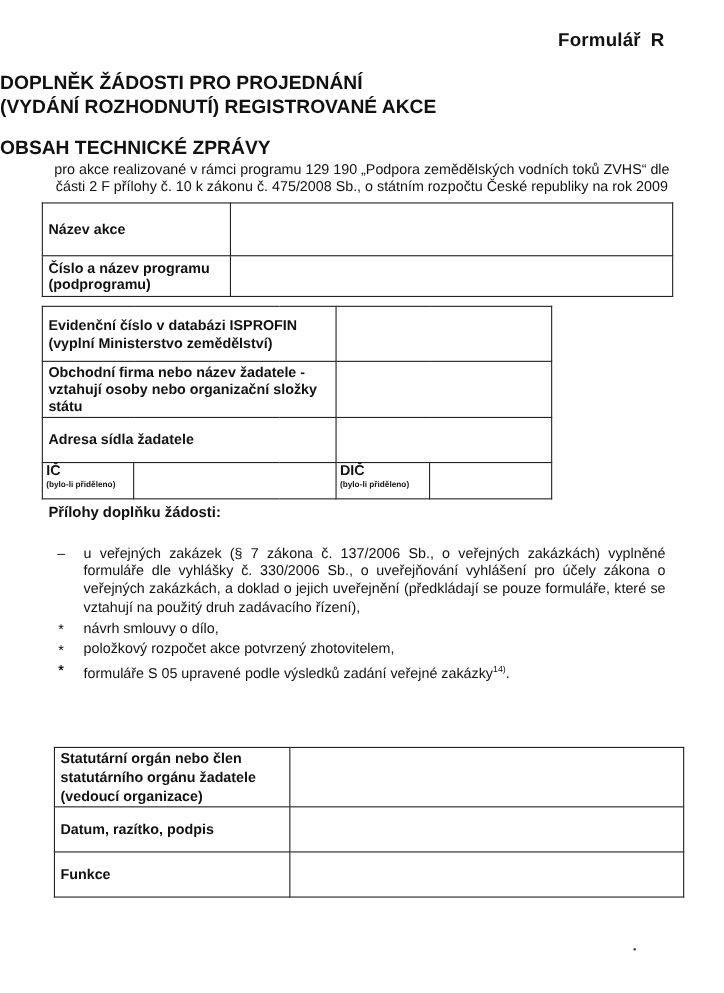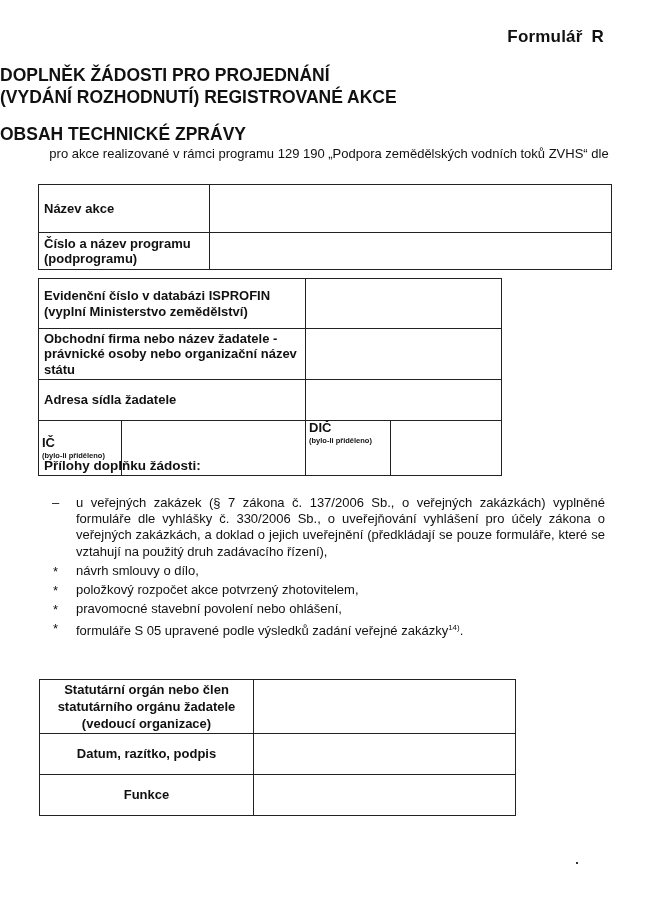--- a/index.html
+++ b/index.html
@@ -25,20 +25,21 @@
 </head>
 <body>
 
 <div class="abs form-label">Formulář  R</div>
 
 <div class="abs title" style="top:65px;">DOPLNĚK ŽÁDOSTI PRO PROJEDNÁNÍ</div>
 <div class="abs title" style="top:87px;">(VYDÁNÍ ROZHODNUTÍ) REGISTROVANÉ AKCE</div>
 <div class="abs title" style="top:124px;">OBSAH TECHNICKÉ ZPRÁVY</div>
 <div class="abs subtitle" style="top:146px;">
   <div>pro akce realizované v rámci programu 129 190 „Podpora zemědělských vodních toků ZVHS“ dle</div>
+  <div>části 2 F přílohy č. 10 k zákonu č. 475/2008 Sb., o státním rozpočtu České republiky na rok 2009</div>
 </div>
 
 <table class="form" style="left:38px; top:184px; width:574px;">
   <colgroup>
       <col style="width:171px">
       <col>
     </colgroup>
   <tbody>
       <tr style="height:48px;">
     <td>Název akce</td>
@@ -58,29 +59,29 @@
       <col style="width:52px">
       <col style="width:85px">
       <col>
     </colgroup>
   <tbody>
       <tr style="height:50px;">
     <td colspan="3">Evidenční číslo v databázi ISPROFIN (vyplní Ministerstvo zemědělství)</td>
     <td colspan="2" class="val"></td>
   </tr>
   <tr style="height:51px;">
-    <td colspan="3">Obchodní firma nebo název žadatele - právnické osoby nebo organizační název státu</td>
+    <td colspan="3">Obchodní firma nebo název žadatele - vztahují osoby nebo organizační složky státu</td>
     <td colspan="2" class="val"></td>
   </tr>
   <tr style="height:41px;">
     <td colspan="3">Adresa sídla žadatele</td>
     <td colspan="2" class="val"></td>
   </tr>
   <tr style="height:33px;">
-    <td style="padding:15px 3px; vertical-align:top;">
+    <td style="padding:0 3px; vertical-align:top;">
       <span class="big">IČ</span>
       <span class="small">(bylo-li přiděleno)</span>
     </td>
     <td colspan="2" class="val"></td>
     <td style="padding:0 3px; vertical-align:top;">
       <span class="big">DIČ</span>
       <span class="small">(bylo-li přiděleno)</span>
     </td>
     <td class="val"></td>
   </tr>
@@ -96,29 +97,28 @@
   <div class="att-item star" style="margin-top:3px;">
     <span class="marker">*</span>
     <span>návrh smlouvy o dílo,</span>
   </div>
   <div class="att-item star" style="margin-top:3px;">
     <span class="marker">*</span>
     <span>položkový rozpočet akce potvrzený zhotovitelem,</span>
   </div>
   <div class="att-item star" style="margin-top:3px;">
     <span class="marker">*</span>
-    <span>pravomocné stavební povolení nebo ohlášení,</span>
   </div>
   <div class="att-item star" style="margin-top:3px;">
     <span class="marker">*</span>
     <span> formuláře S 05 upravené podle výsledků zadání veřejné zakázky</span><sup>14)</sup><span>.</span>
   </div>
 </div>
 
-<table class="form" style="left:39px; top:679px; width:477px;text-align:center;">
+<table class="form" style="left:49px; top:679px; width:573px;">
   <colgroup>
       <col style="width:214px">
       <col>
     </colgroup>
   <tbody>
       <tr style="height:54px;">
     <td style="line-height:17px;">Statutární orgán nebo člen statutárního orgánu žadatele (vedoucí organizace)</td>
     <td class="val"></td>
   </tr>
   <tr style="height:41px;">

